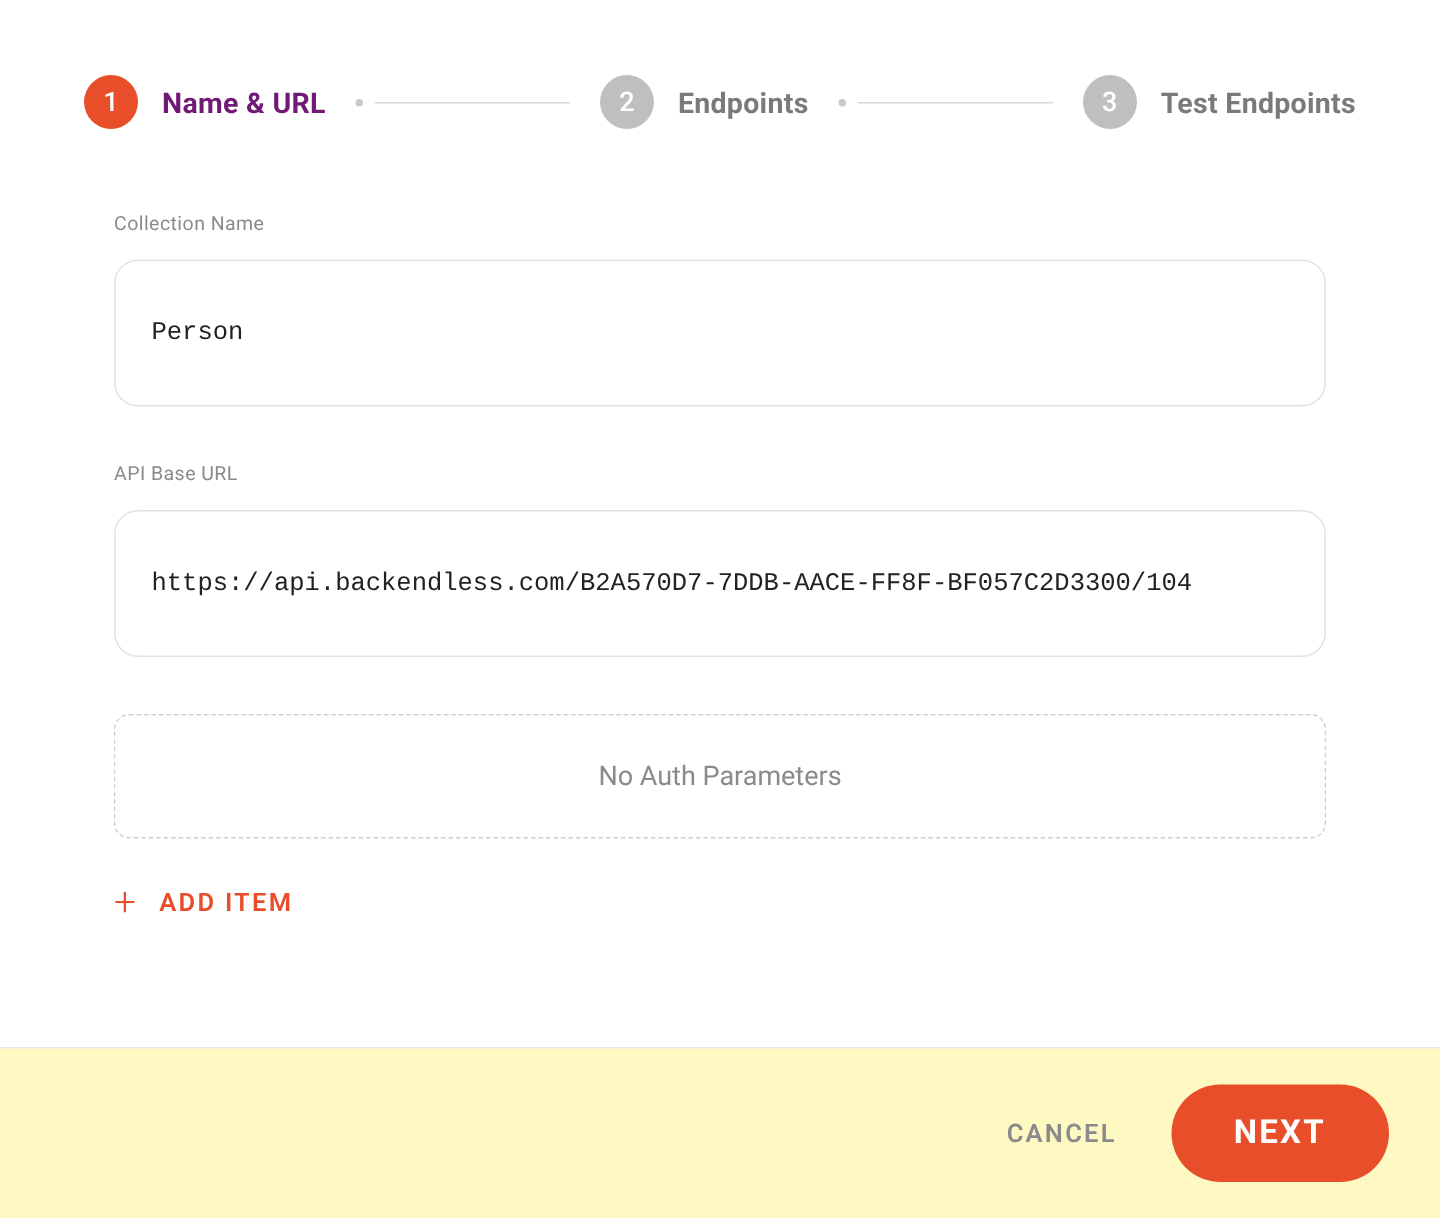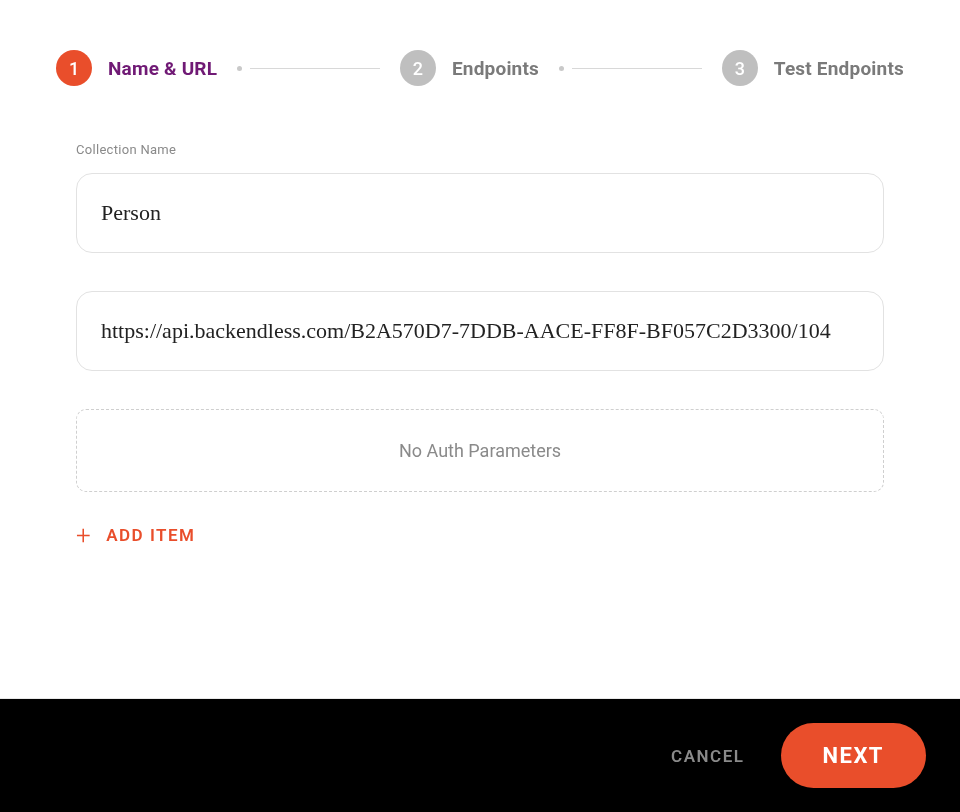--- a/index.html
+++ b/index.html
@@ -56,29 +56,29 @@
     
     .form-group { margin-bottom: 38px; padding: 0 20px; }
     .label {
       font-size: 13px;
       color: #8a8a8a;
       margin-bottom: 16px;
       letter-spacing: 0.3px;
     }
     .input {
       width: 100%;
-      height: 80px;
+      height: 98px;
       border: 1px solid #e2e2e2;
       border-radius: 16px;
       padding: 0 24px;
-      font-size: 22px;
+      font-size: 17px;
       color: #222;
       outline: none;
       background: #fff;
-      font-family: Liberation Serif, serif;
+      font-family: Liberation Mono, monospace;
     }
     .auth-box {
       width: 100%;
       border: 1px dashed #cfcfcf;
       border-radius: 10px;
       padding: 30px 0;
       text-align: center;
       font-size: 18px;
       color: #8a8a8a;
     }
@@ -102,21 +102,21 @@
     
     .footer {
       position: absolute;
       bottom: 0; left: 0; right: 0;
       border-top: 1px solid #e8e8e8;
       padding: 24px 34px;
       display: flex;
       justify-content: flex-end;
       align-items: center;
       gap: 36px;
-      background: #000000;
+      background: #fef9c3;
     }
     .cancel-btn {
       background: none;
       border: none;
       font-size: 17px;
       font-weight: 600;
       letter-spacing: 1.5px;
       color: #8a8a8a;
       cursor: pointer;
       font-family: inherit;
@@ -161,20 +161,21 @@
       <div class="step-label inactive">Test Endpoints</div>
     </div>
   </div>
 
   <div class="form-group">
     <div class="label">Collection Name</div>
     <input class="input" type="text" value="Person" style="">
   </div>
 
   <div class="form-group">
+    <div class="label">API Base URL</div>
     <input class="input" type="text" value="https://api.backendless.com/B2A570D7-7DDB-AACE-FF8F-BF057C2D3300/104" style="">
   </div>
 
   <div class="form-group" style="margin-bottom:26px;">
     <div class="auth-box">
       <span>No Auth Parameters</span>
     </div>
   </div>
 
   <div class="add-item">

